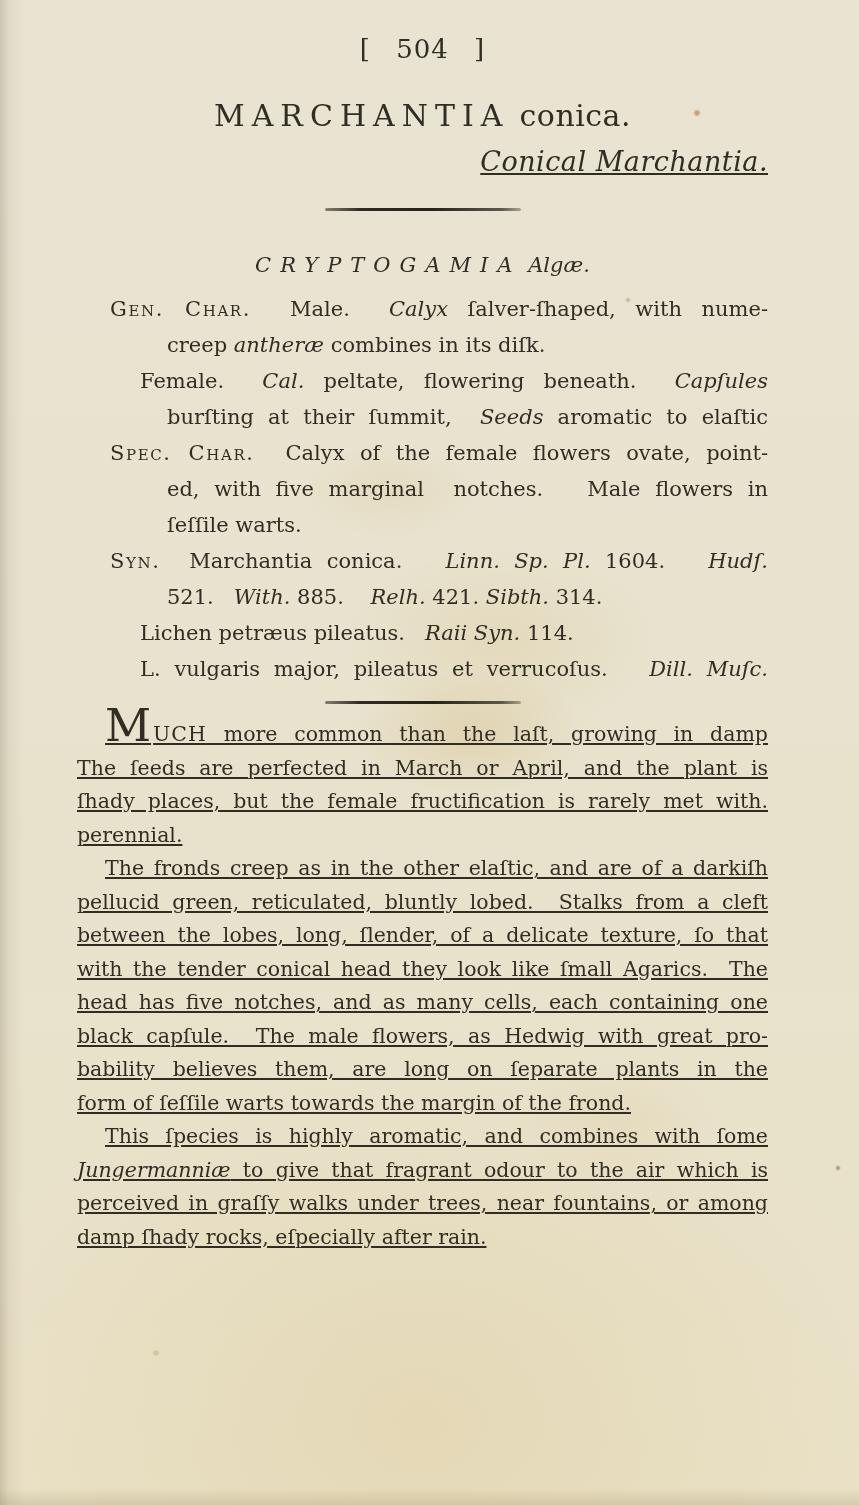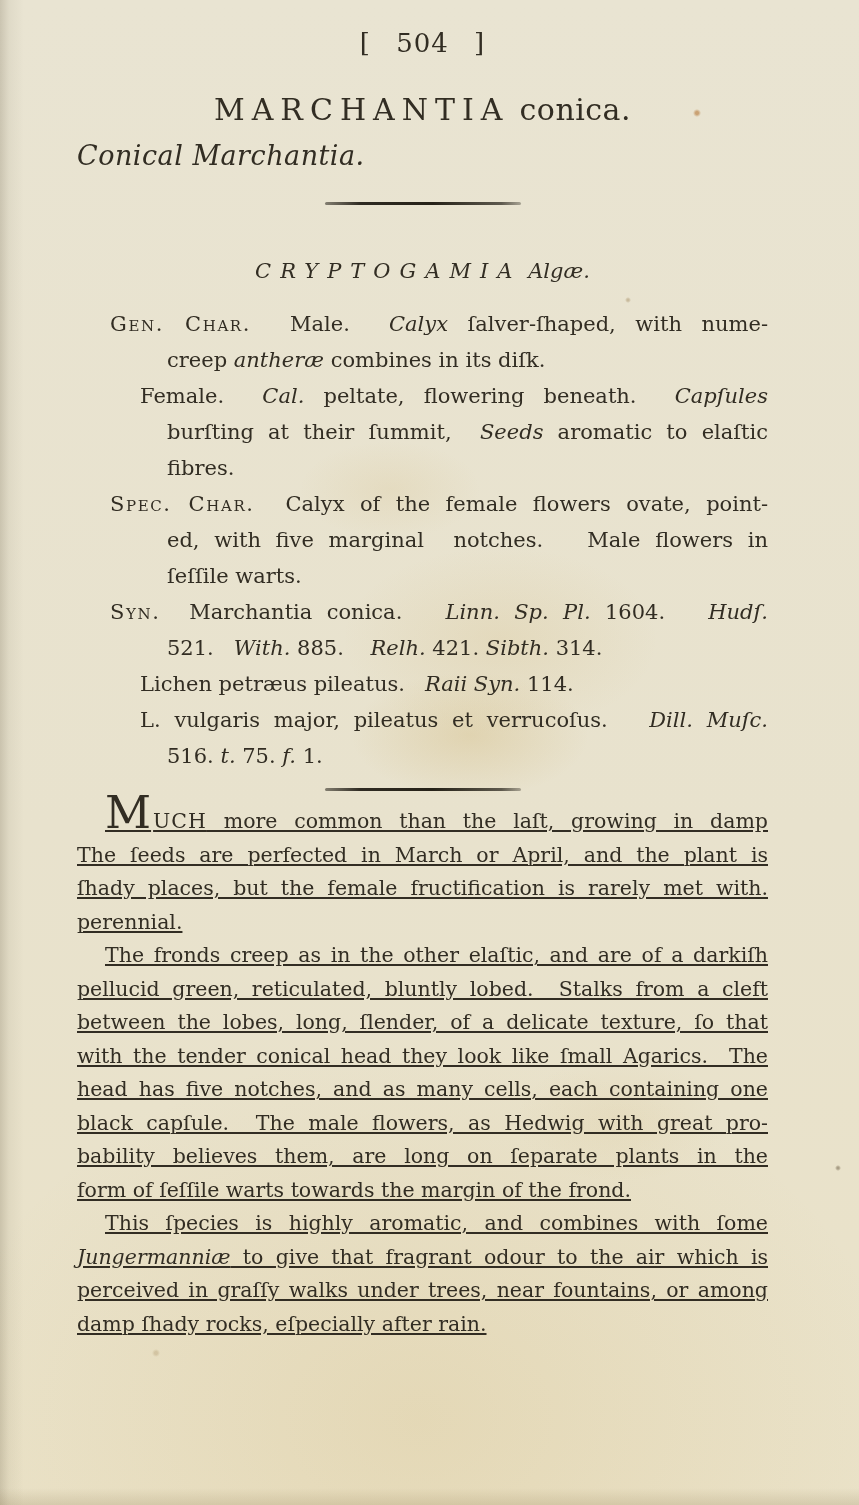--- a/index.html
+++ b/index.html
@@ -22,46 +22,46 @@
       radial-gradient(ellipse 130px 70px at 390px 490px, rgba(192,152,62,0.10), rgba(192,152,62,0) 70%),
       radial-gradient(ellipse 150px 90px at 620px 1120px, rgba(192,152,62,0.08), rgba(192,152,62,0) 70%),
       
       radial-gradient(ellipse 620px 480px at 420px 1420px, rgba(190,150,60,0.13), rgba(190,150,60,0) 78%),
       linear-gradient(180deg, rgba(120,100,60,0) 1488px, rgba(120,100,60,0.18) 1505px),
       
       linear-gradient(90deg, rgba(95,85,62,0.22) 0px, rgba(95,85,62,0.07) 9px, rgba(95,85,62,0) 24px),
       linear-gradient(180deg, #e9e4d2 0%, #e8e2cd 55%, #eae2c8 100%);
   }
   .content{
-    position:absolute; left:77px; top:6px; width:691px;
+    position:absolute; left:77px; top:12px; width:691px;
   }
   .folio{
     margin-top:22px; line-height:30px; font-size:26px;
     text-align:center; word-spacing:16px; letter-spacing:1px;
   }
   .title{
     margin:34px 0 0 0; font-weight:normal; line-height:36px; font-size:30px;
     text-align:center;
   }
   .genus{letter-spacing:7px;}
   .species{letter-spacing:0.5px;}
   .subtitle{
     margin-top:10px; line-height:36px; font-size:27px; font-style:italic;
-    text-align:left; letter-spacing:0.5px;
+    text-align:right; letter-spacing:0.5px;text-decoration:underline;
   }
   .rule{height:3px; width:196px; margin-left:auto; margin-right:auto;
     background:linear-gradient(90deg, rgba(47,43,34,0.55), #2f2b22 18%, #262218 55%, rgba(47,43,34,0.75) 90%, rgba(47,43,34,0.35));
     border-radius:2px;}
   .rule1{margin-top:28px;}
   .rule2{margin-top:14px;}
   .crypto{
-    margin-top:52px; line-height:28px; font-size:21px; text-align:center; font-style:italic;
+    margin-top:40px; line-height:28px; font-size:21px; text-align:center; font-style:italic;
   }
   .cls{letter-spacing:9px; word-spacing:8px;}
-  .sections{margin-top:21px; font-size:21px;}
+  .sections{margin-top:12px; font-size:21px;}
   .sections .tline{line-height:36px;}
   .bodytext{margin-top:14px; font-size:20.5px;}
   .bodytext .tline{line-height:33.5px;text-decoration:underline;}
   .tline{white-space:pre-wrap;}
   .tline.j{text-align:justify; text-align-last:justify;}
   .s0{margin-left:33px;}
   .s1{margin-left:90px;}
   .s2{margin-left:63px;}
   .find{text-indent:28px;}
   .i{font-style:italic;}
@@ -83,29 +83,27 @@
 
     <div class="rule rule1"></div>
 
     <div class="crypto"><span class="cls">CRYPTOGAMIA</span><span class="ord"> Algæ.</span></div>
 
     <div class="sections">
         <div class="tline s0 j"><span class="sc">Gen. Char.</span><span>  Male.  </span><span class="i">Calyx</span><span> ſalver-ſhaped, with nume-</span></div>
         <div class="tline s1"><span>creep </span><span class="i">antheræ</span><span> combines in its diſk.</span></div>
         <div class="tline s2 j"><span>Female.  </span><span class="i">Cal.</span><span> peltate, flowering beneath.  </span><span class="i">Capſules</span></div>
         <div class="tline s1 j"><span>burſting at their ſummit,  </span><span class="i">Seeds</span><span> aromatic to elaſtic</span></div>
-        <div class="tline s1"><span>fibres.</span></div>
         <div class="tline s0 j"><span class="sc">Spec. Char.</span><span>  Calyx of the female flowers ovate, point-</span></div>
         <div class="tline s1 j"><span>ed, with five marginal  notches.   Male flowers in</span></div>
         <div class="tline s1"><span>ſeſſile warts.</span></div>
         <div class="tline s0 j"><span class="sc">Syn.</span><span>  Marchantia conica.   </span><span class="i">Linn. Sp. Pl.</span><span> 1604.   </span><span class="i">Hudſ.</span></div>
         <div class="tline s1"><span>521.   </span><span class="i">With.</span><span> 885.    </span><span class="i">Relh.</span><span> 421. </span><span class="i">Sibth.</span><span> 314.</span></div>
         <div class="tline s2"><span>Lichen petræus pileatus.   </span><span class="i">Raii Syn.</span><span> 114.</span></div>
         <div class="tline s2 j"><span>L. vulgaris major, pileatus et verrucoſus.   </span><span class="i">Dill. Muſc.</span></div>
-        <div class="tline s1"><span>516. </span><span class="i">t.</span><span> 75. </span><span class="i">f.</span><span> 1.</span></div>
       </div>
 
     <div class="rule rule2"></div>
 
     <div class="bodytext">
         <div class="tline find j"><span class="dc">M</span><span class="cap">UCH</span><span>  more  common  than  the  laſt,  growing  in  damp</span></div>
         <div class="tline j"><span>The ſeeds are perfected in March or April, and the plant is</span></div>
         <div class="tline j"><span>ſhady places, but the female fructification is rarely met with.</span></div>
         <div class="tline"><span>perennial.</span></div>
         <div class="tline find j"><span>The fronds creep as in the other elaſtic, and are of a darkiſh</span></div>

